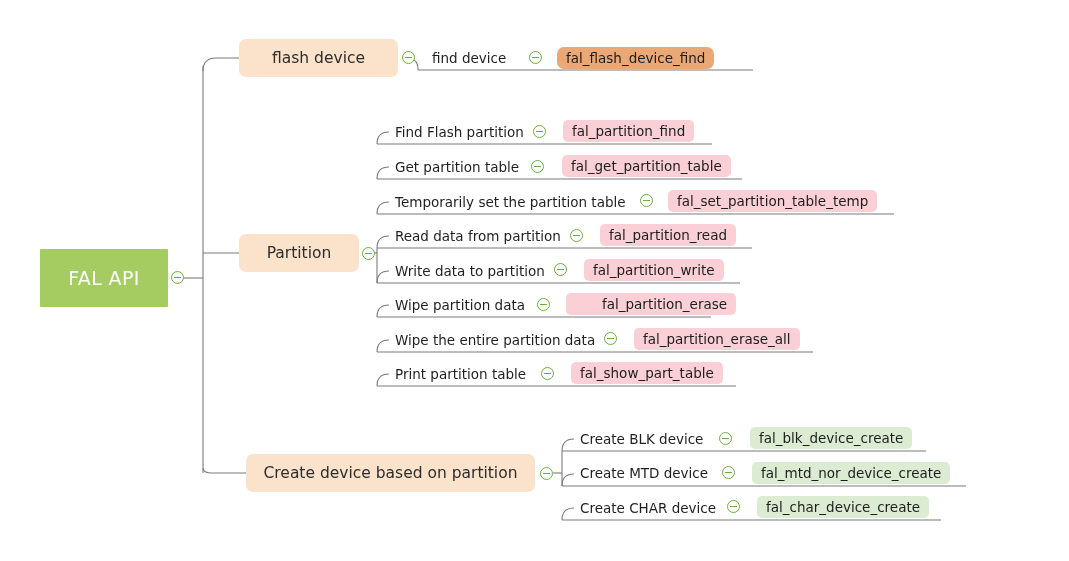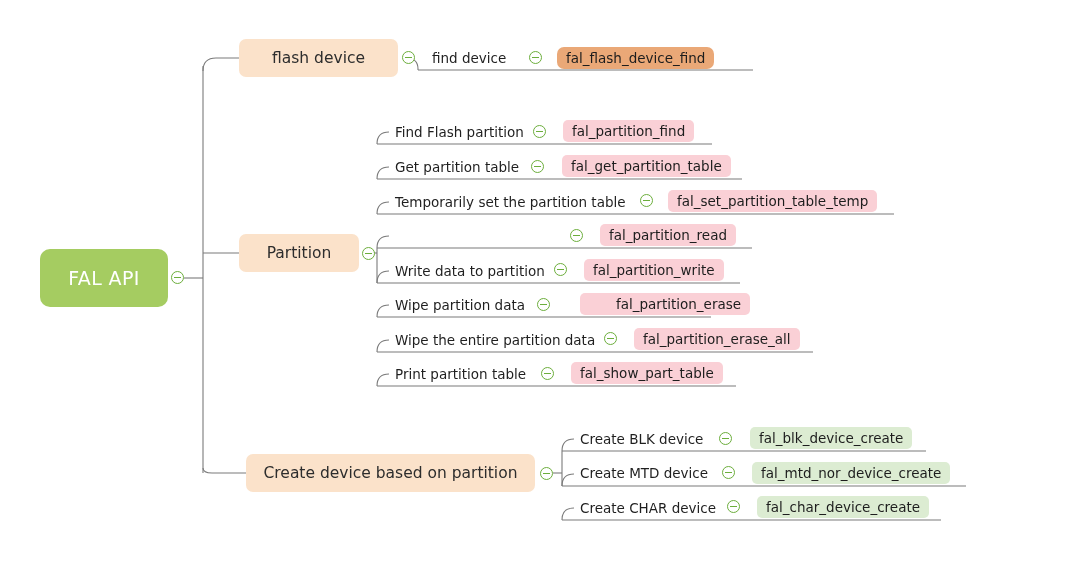--- a/index.html
+++ b/index.html
@@ -37,21 +37,21 @@
     box-sizing: border-box;
     display: flex;
     align-items: center;
     justify-content: center;
     white-space: nowrap;
   }
 
   .node-root {
     background: #a5cc61;
     color: #ffffff;
-    border-radius: 10px;
+    border-radius: 1px;
     font-size: 19px;
     letter-spacing: .4px;
   }
 
   .node-branch {
     background: #fbe2ca;
     color: #2d2d2d;
     border-radius: 7px;
     font-size: 15.5px;
     align-items: center;
@@ -208,38 +208,41 @@
   </div>
 
   <div class="leaf-label" style="left:395px; top:192px;">
     <span>Temporarily set the partition table</span>
   </div>
   <div class="toggle" style="left:640px; top:194px;"></div>
   <div class="badge badge-pink" style="left:668px; top:190px;">
     <span>fal_set_partition_table_temp</span>
   </div>
 
+  <div class="leaf-label" style="left:395px; top:226px;">
+    <span>Read data from partition</span>
+  </div>
   <div class="toggle" style="left:570px; top:229px;"></div>
   <div class="badge badge-pink" style="left:600px; top:224px;">
     <span>fal_partition_read</span>
   </div>
 
   <div class="leaf-label" style="left:395px; top:261px;">
     <span>Write data to partition</span>
   </div>
   <div class="toggle" style="left:554px; top:263px;"></div>
   <div class="badge badge-pink" style="left:584px; top:259px;">
     <span>fal_partition_write</span>
   </div>
 
   <div class="leaf-label" style="left:395px; top:295px;">
     <span>Wipe partition data</span>
   </div>
   <div class="toggle" style="left:537px; top:298px;"></div>
-  <div class="badge badge-pink" style="left:580px; top:293px;padding-left:36px;">
+  <div class="badge badge-pink" style="left:566px; top:293px;padding-left:36px;">
     <span>fal_partition_erase</span>
   </div>
 
   <div class="leaf-label" style="left:395px; top:330px;">
     <span>Wipe the entire partition data</span>
   </div>
   <div class="toggle" style="left:604px; top:332px;"></div>
   <div class="badge badge-pink" style="left:634px; top:328px;">
     <span>fal_partition_erase_all</span>
   </div>

